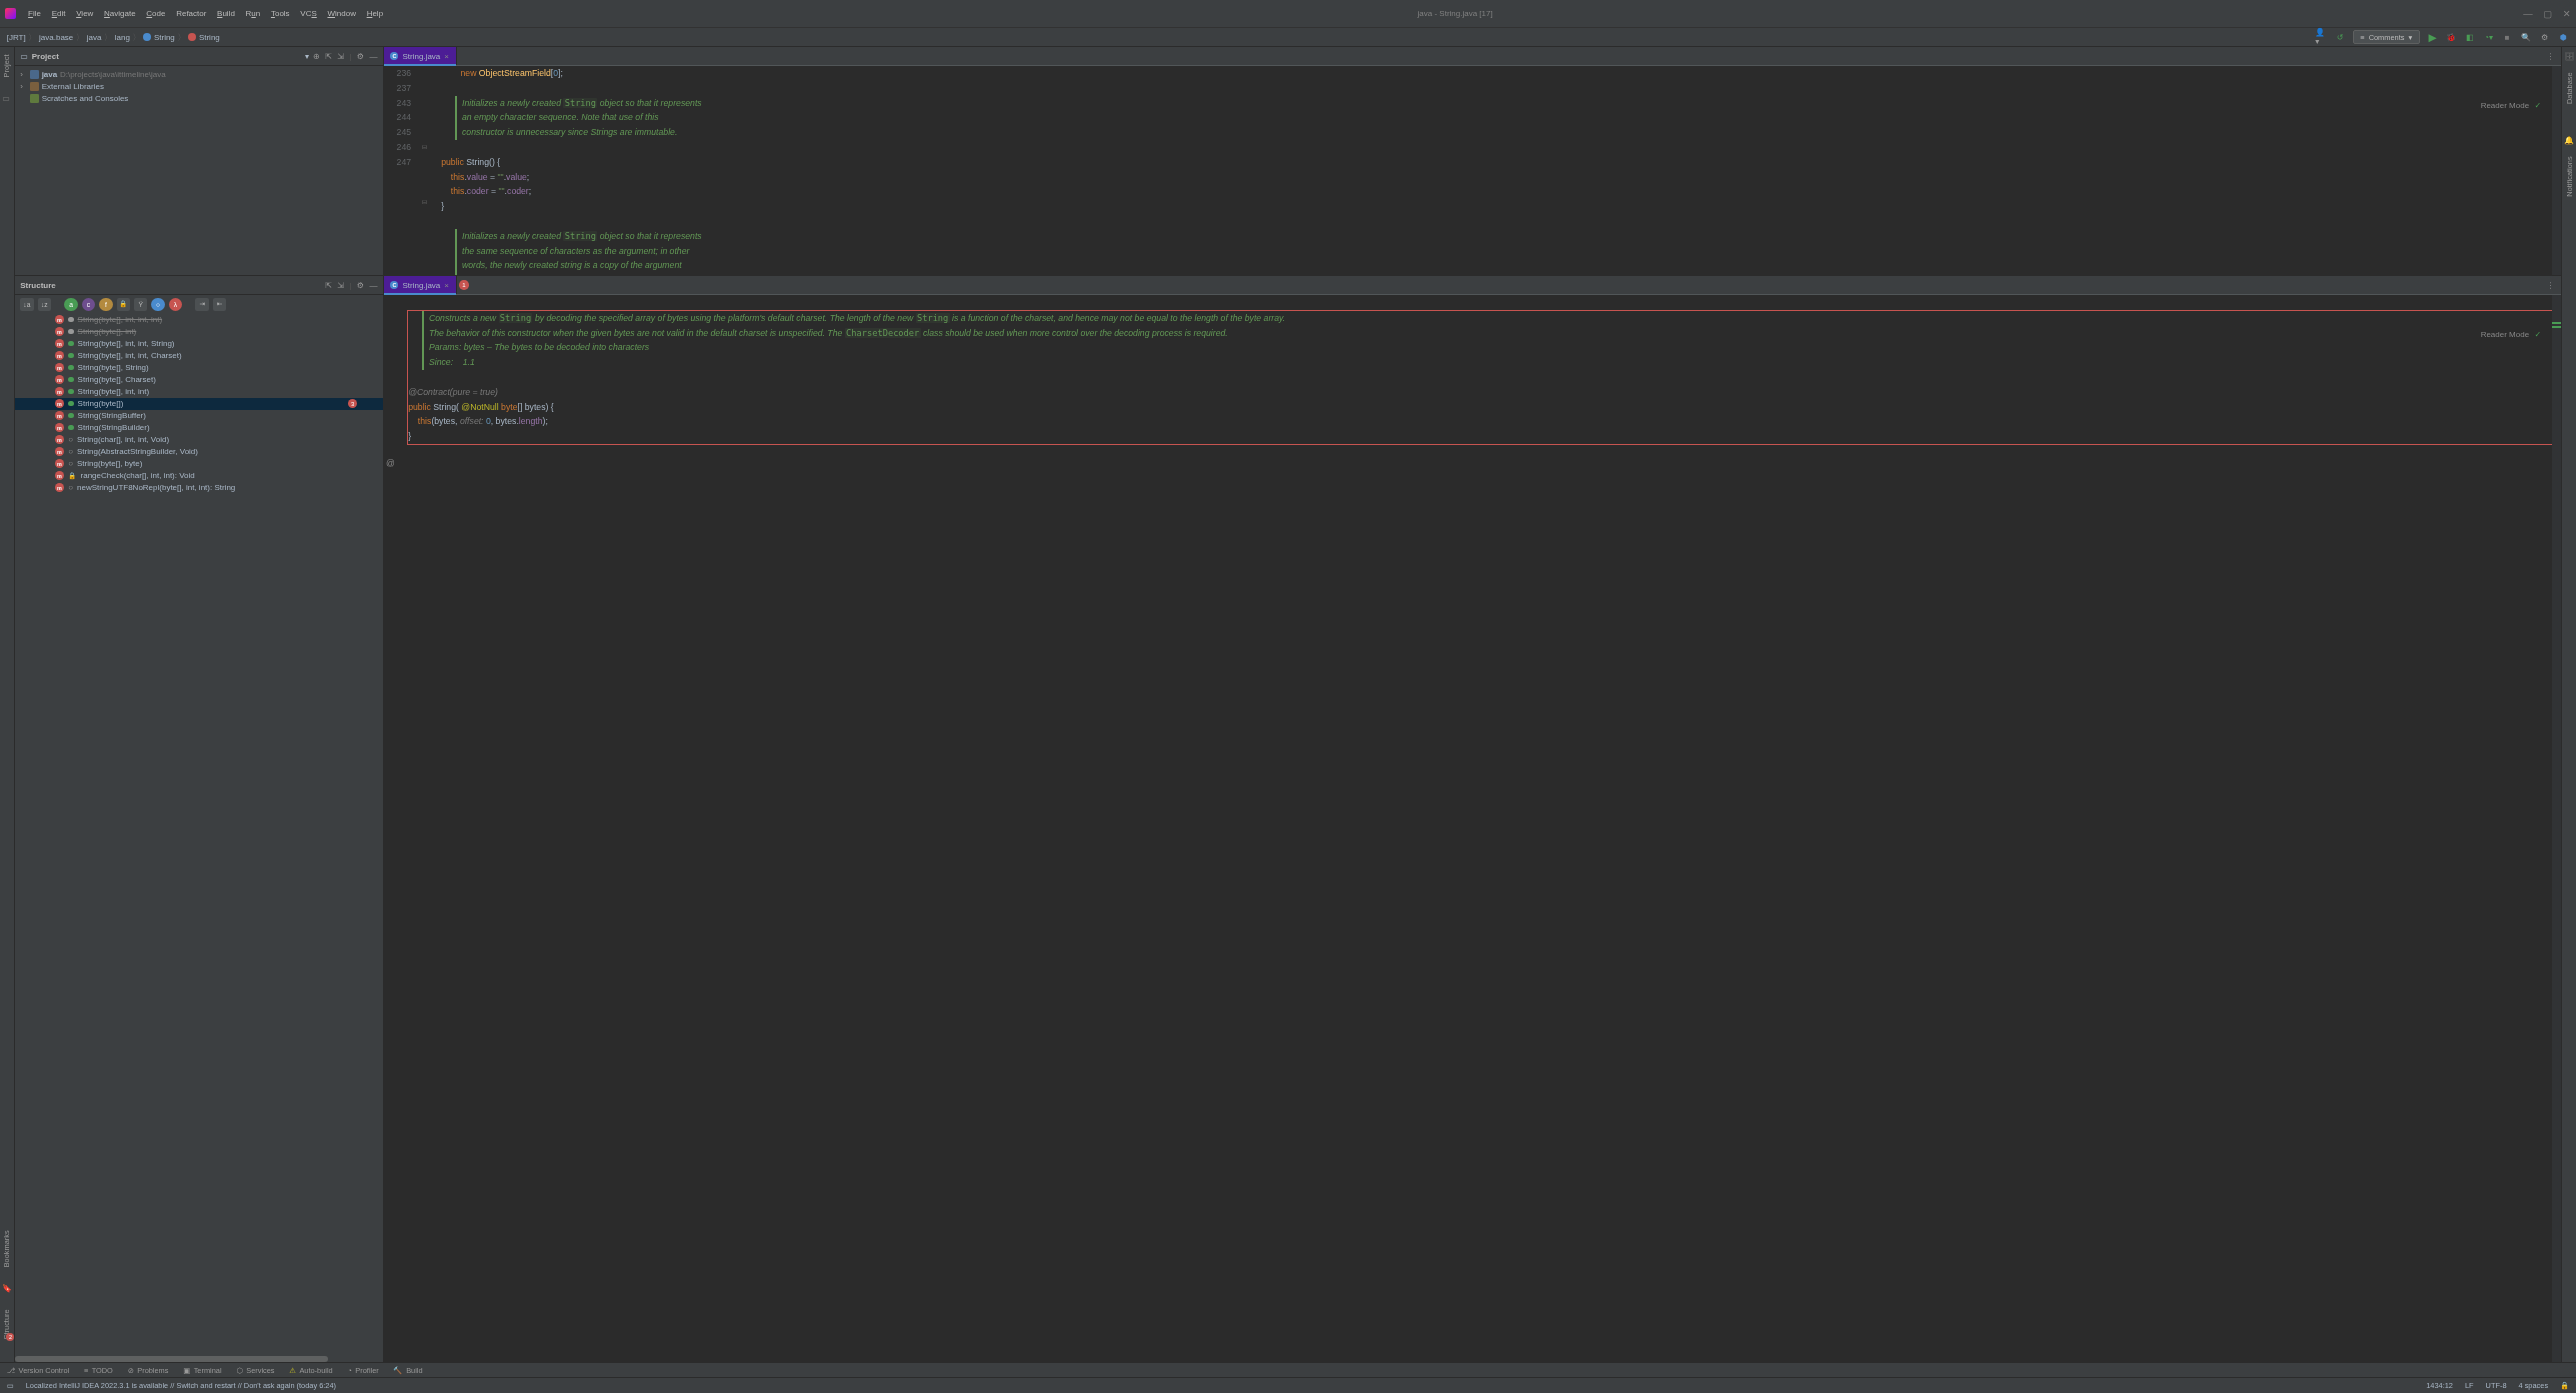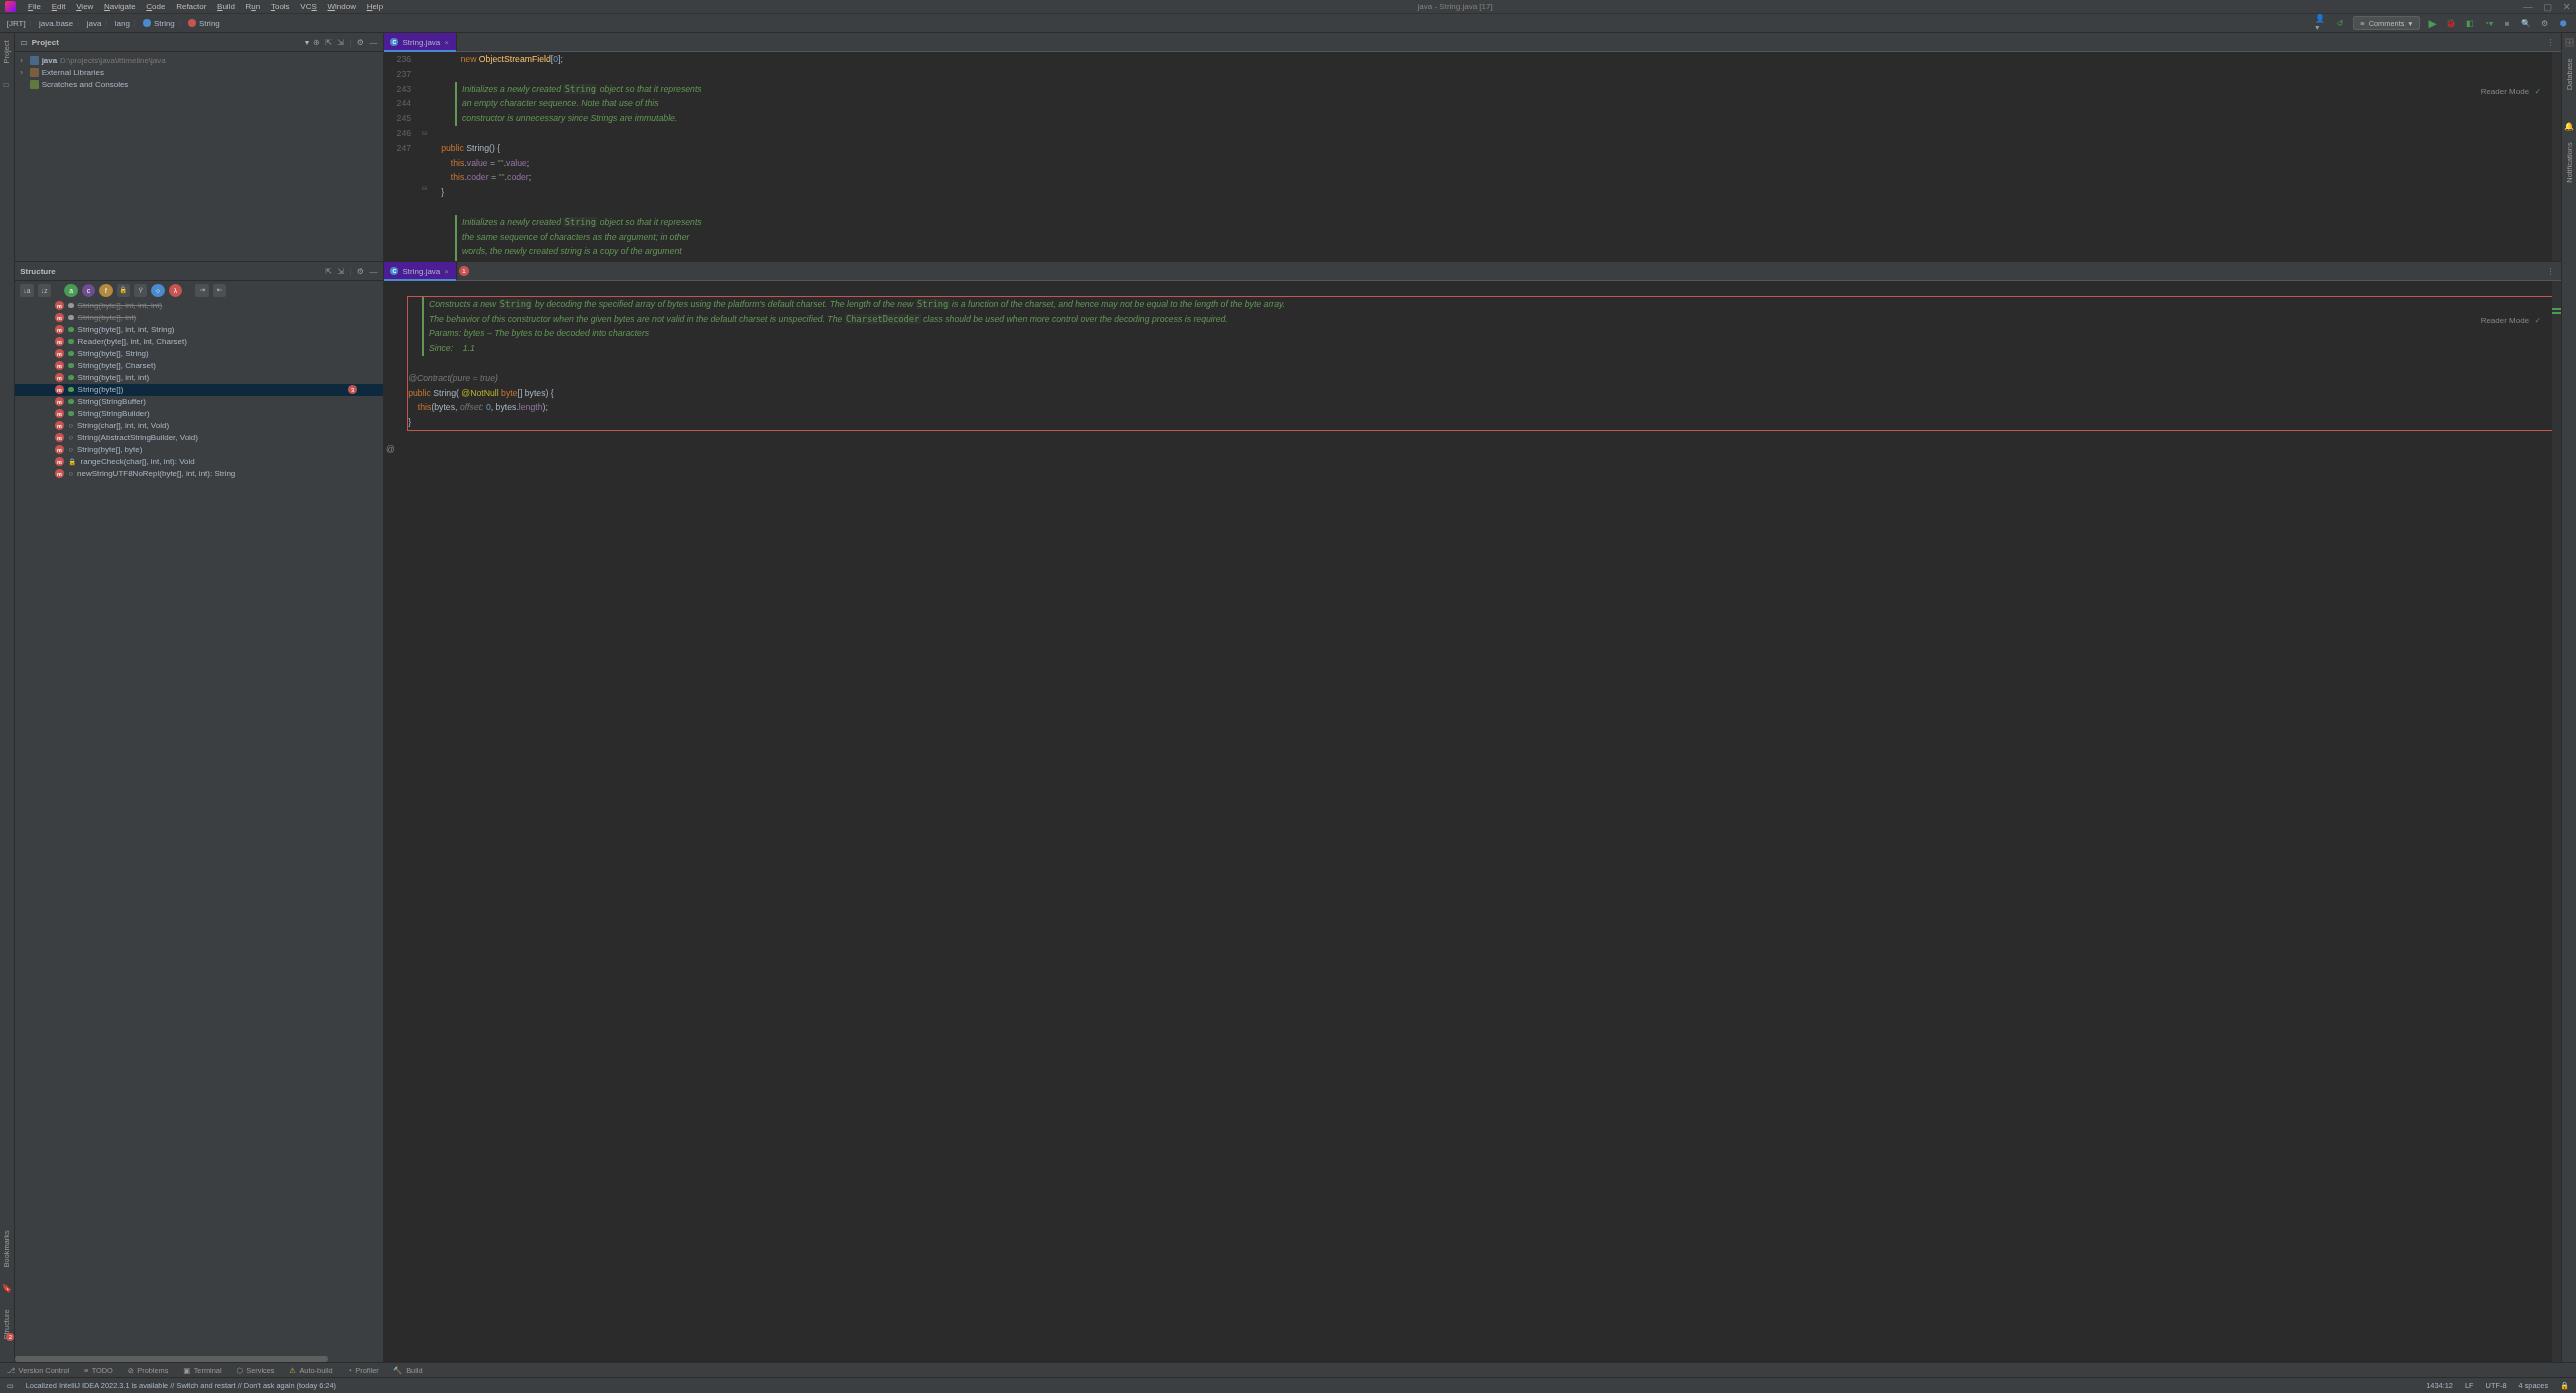--- a/index.html
+++ b/index.html
@@ -1,17 +1,17 @@
 <!DOCTYPE html>
 <html style="font-size:10.7px"><head>
 <meta charset="utf-8">
 <style>
 * { margin: 0; padding: 0; box-sizing: border-box; font-family: 'Segoe UI', sans-serif; }
 body { background: #2b2b2b; color: #a9b7c6; font-size: 8px; overflow: hidden; height: 100vh; display: flex; flex-direction: column; }
-.titlebar { background: #3c3f41; height: 14px; display: flex; align-items: center; padding: 0 5.4px; border-bottom: 0.7px solid #323232; }
+.titlebar { background: #3c3f41; height: 28px; display: flex; align-items: center; padding: 0 5.4px; border-bottom: 0.7px solid #323232; }
 .app-logo { width: 10.7px; height: 10.7px; background: linear-gradient(135deg,#fe315d,#7b0fff); border-radius: 2px; margin-right: 8px; }
 .menubar { display: flex; gap: 2.7px; }
 .menubar span { padding: 2.7px 4px; color: #bbbbbb; cursor: pointer; }
 .menubar span u { text-decoration: underline; }
 .title-center { flex: 1; text-align: center; color: #808080; font-size: 8px; }
 .win-controls { display: flex; gap: 10.7px; color: #808080; }
 .win-controls span { cursor: pointer; font-size: 9.4px; }
 .navbar { background: #3c3f41; height: 19px; display: flex; align-items: center; padding: 0 6.7px; border-bottom: 0.7px solid #2b2b2b; justify-content: space-between;}
 .breadcrumb { display: flex; align-items: center; gap: 2.7px; font-size: 8px; }
 .breadcrumb .sep { color: #606060; }
@@ -308,21 +308,21 @@
               <span class="deprecated">String(byte[], int)</span>
             </div>
             <div class="struct-row">
               <span class="m-icon">m</span>
               <span class="vis-icon vis-public"></span>
               <span>String(byte[], int, int, String)</span>
             </div>
             <div class="struct-row">
               <span class="m-icon">m</span>
               <span class="vis-icon vis-public"></span>
-              <span>Reader(byte[], int, int, Charset)</span>
+              <span>String(byte[], int, int, Charset)</span>
             </div>
             <div class="struct-row">
               <span class="m-icon">m</span>
               <span class="vis-icon vis-public"></span>
               <span>String(byte[], String)</span>
             </div>
             <div class="struct-row">
               <span class="m-icon">m</span>
               <span class="vis-icon vis-public"></span>
               <span>String(byte[], Charset)</span>

